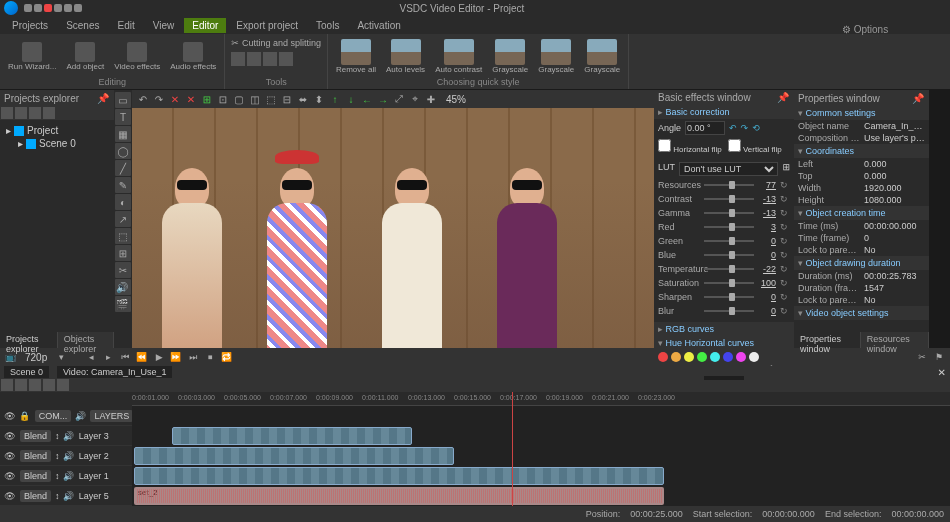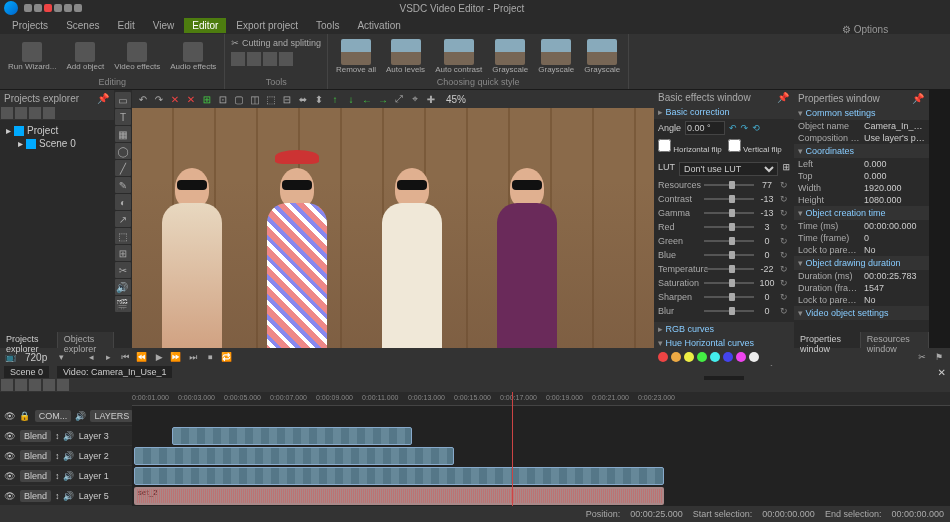--- a/index.html
+++ b/index.html
@@ -52,21 +52,21 @@
 .person .body { position: absolute; top: 55px; left: 50%; transform: translateX(-50%); width: 60px; height: 150px; border-radius: 20px 20px 0 0; }
 .right-panels { width: 296px; display: flex; }
 .effects-panel { width: 140px; background: #2a2a2a; display: flex; flex-direction: column; font-size: 9px; }
 .props-panel { width: 135px; background: #2a2a2a; display: flex; flex-direction: column; font-size: 9px; }
 .section-hdr { background: #333; padding: 2px 4px; color: #8cf; font-size: 9px; display: flex; align-items: center; gap: 3px; cursor: pointer; }
 .section-hdr .tri { color: #888; }
 .slider-row { display: flex; align-items: center; padding: 1px 4px; gap: 4px; height: 14px; }
 .slider-row .slabel { width: 42px; color: #aaa; }
 .slider-row .slider { flex: 1; height: 2px; background: #555; position: relative; }
 .slider-row .slider .thumb { position: absolute; width: 6px; height: 8px; background: #aaa; top: -3px; left: 50%; border-radius: 1px; }
-.slider-row .sval { width: 18px; text-align: center; color: #ccc; }
+.slider-row .sval { width: 18px; text-align: right; color: #ccc; text-decoration: underline; }
 .slider-row .sreset { width: 10px; color: #888; cursor: pointer; }
 .prop-row { display: flex; padding: 1px 4px; gap: 4px; height: 12px; align-items: center; }
 .prop-row .plabel { width: 62px; color: #aaa; overflow: hidden; text-overflow: ellipsis; white-space: nowrap; }
 .prop-row .pval { flex: 1; color: #ccc; overflow: hidden; text-overflow: ellipsis; white-space: nowrap; }
 .prop-btn { background: #444; color: #ccc; padding: 1px 3px; text-align: center; font-size: 8px; cursor: pointer; margin: 1px 4px; }
 .angle-row { display: flex; align-items: center; padding: 2px 4px; gap: 4px; }
 .angle-row input { width: 40px; background: #222; border: 1px solid #444; color: #ccc; font-size: 9px; padding: 1px; }
 .lut-row { display: flex; align-items: flex-start; padding: 2px 4px; gap: 4px; }
 .lut-row select { flex: 1; background: #222; border: 1px solid #444; color: #ccc; font-size: 9px; }
 .colorwheel { width: 120px; height: 120px; margin: 4px auto; border-radius: 50%; background: conic-gradient(red, yellow, lime, cyan, blue, magenta, red); position: relative; }

